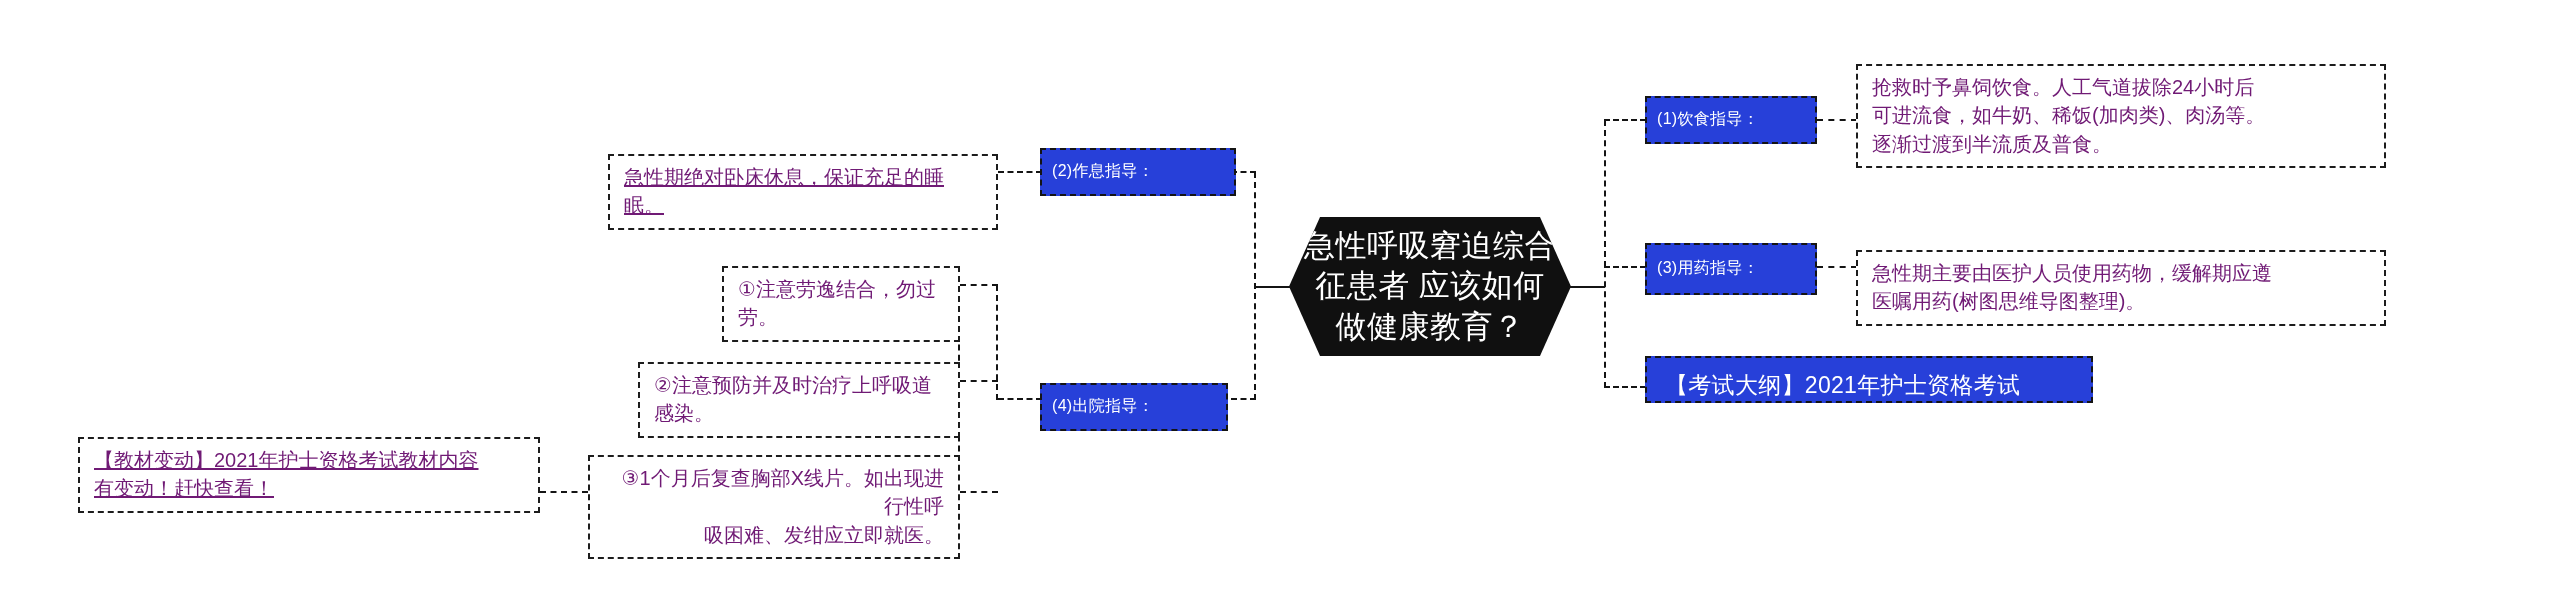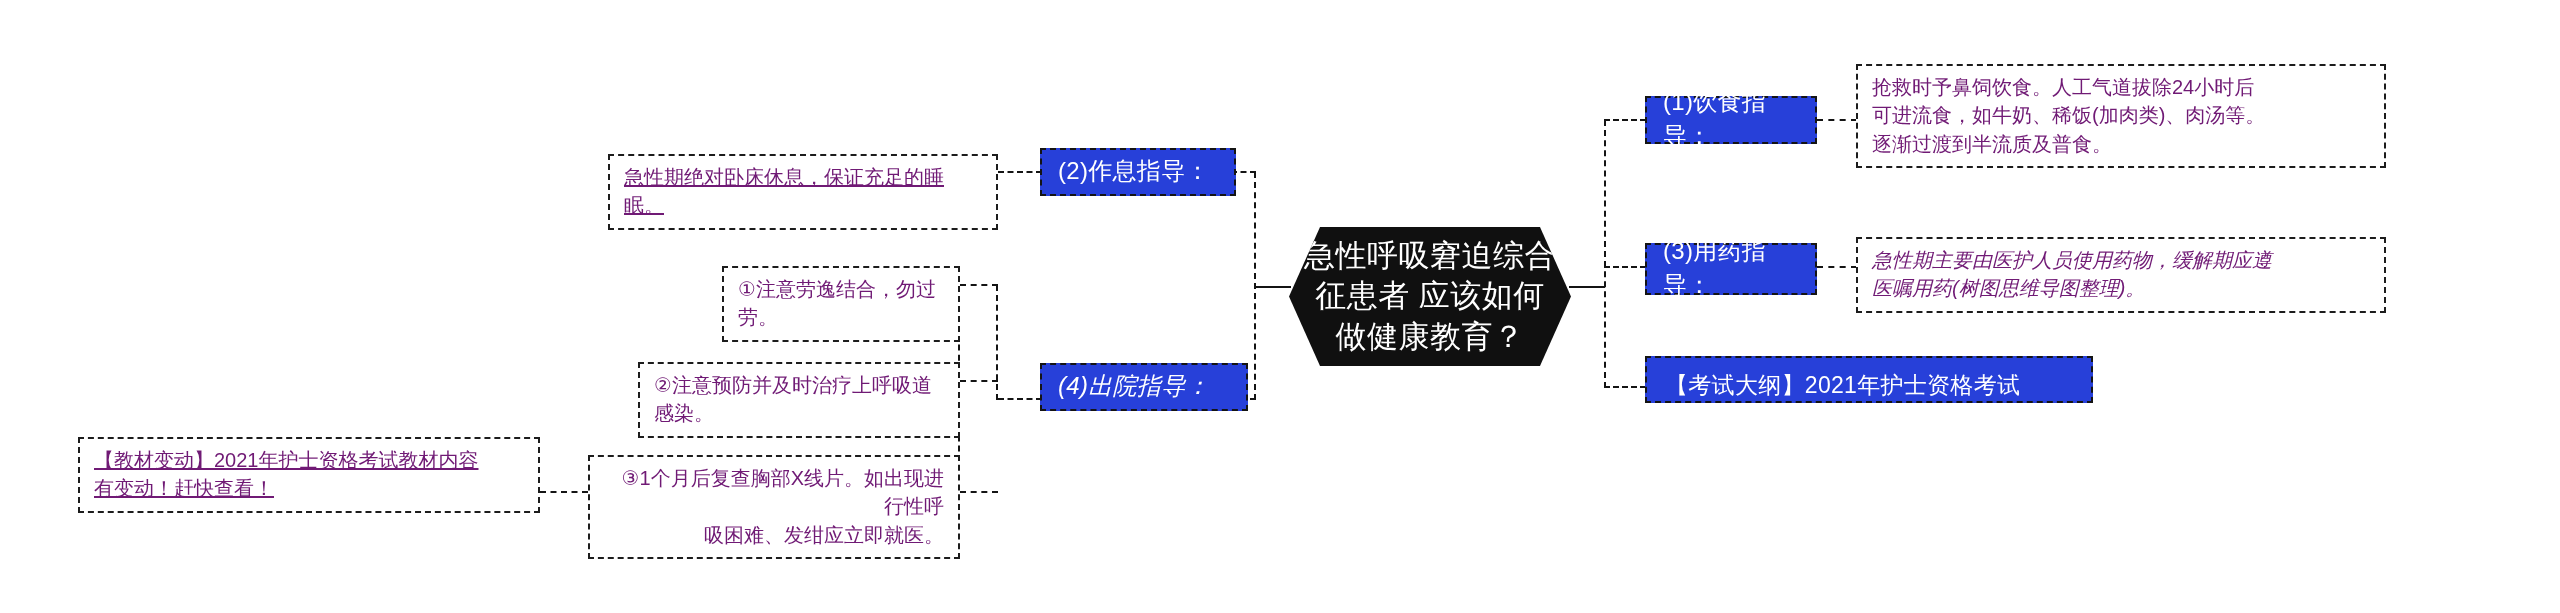--- a/index.html
+++ b/index.html
@@ -33,22 +33,22 @@
     color:#701a75;
     font-size:20px;
     padding:7px 14px 8px 14px;
   }
 
   
   .blue{
     background:#2740d9;
     border:2px dashed #141414;
     color:#ffffff;
-    font-size:24px;
-    padding:6px 14px 8px 16px;
+    font-size:16px;
+    padding:6px 14px 8px 10px;
     letter-spacing:.3px;
   }
   .blue.promo{
     font-size:23px;
     line-height:1.5;
     padding:10px 16px 12px 18px;
     align-items:flex-start;
   }
 
   
@@ -63,21 +63,20 @@
     font-size:31px;
     line-height:1.3;
     text-align:center;
     display:flex;
     align-items:center;
     justify-content:center;
     padding:0 14px;
     box-sizing:border-box;
     clip-path:polygon(0% 50%, 11% 0%, 89% 0%, 100% 50%, 89% 100%, 11% 100%);
     letter-spacing:.5px;
-    margin-top:10px;
   }
 
   
   .vline{position:absolute;border-left:2px dashed #141414;}
   .hline{position:absolute;border-top:2px dashed #141414;}
   .solid-h{position:absolute;border-top:2px solid #141414;}
 </style>
 </head>
 <body>
 
@@ -96,35 +95,35 @@
   <div class="hline" style="left:1604px; top:386px; width:42px;"></div>
 
   <div class="node blue" style="left:1645px; top:96px; width:172px; height:48px;">(1)饮食指导：</div>
   <div class="hline" style="left:1817px; top:119px; width:40px;"></div>
   <div class="node leaf" style="left:1856px; top:64px; width:530px;">抢救时予鼻饲饮食。人工气道拔除24小时后
 可进流食，如牛奶、稀饭(加肉类)、肉汤等。
 逐渐过渡到半流质及普食。</div>
 
   <div class="node blue" style="left:1645px; top:243px; width:172px; height:52px;">(3)用药指导：</div>
   <div class="hline" style="left:1817px; top:266px; width:40px;"></div>
-  <div class="node leaf" style="left:1856px; top:237px; width:530px;font-style:italic;">急性期主要由医护人员使用药物，缓解期应遵
+  <div class="node leaf" style="left:1856px; top:250px; width:530px;">急性期主要由医护人员使用药物，缓解期应遵
 医嘱用药(树图思维导图整理)。</div>
 
   <div class="node blue promo" style="left:1645px; top:356px; width:448px; height:47px;">【考试大纲】2021年护士资格考试
 大纲免费下载</div>
 
   <div class="vline" style="left:1254px; top:172px; height:228px;"></div>
   <div class="hline" style="left:1212px; top:171px; width:44px;"></div>
   <div class="hline" style="left:1212px; top:398px; width:44px;"></div>
 
   <div class="node blue" style="left:1040px; top:148px; width:196px; height:48px;">(2)作息指导：</div>
   <div class="hline" style="left:998px; top:171px; width:44px;"></div>
   <div class="node leaf" style="left:608px; top:154px; width:390px;text-decoration:underline;">急性期绝对卧床休息，保证充足的睡眠。</div>
 
-  <div class="node blue" style="left:1040px; top:363px; width:208px; height:48px;font-style:italic;">(4)出院指导：</div>
+  <div class="node blue" style="left:1040px; top:383px; width:188px; height:48px;">(4)出院指导：</div>
   <div class="hline" style="left:998px; top:398px; width:44px;"></div>
 
   <div class="vline" style="left:996px; top:285px; height:115px;"></div>
   <div class="hline" style="left:960px; top:284px; width:38px;"></div>
   <div class="hline" style="left:960px; top:380px; width:38px;"></div>
   <div class="hline" style="left:960px; top:491px; width:38px;"></div>
   <div class="vline" style="left:958px; top:284px; height:208px;"></div>
 
   <div class="node leaf" style="left:722px; top:266px; width:238px;">①注意劳逸结合，勿过劳。</div>
 

